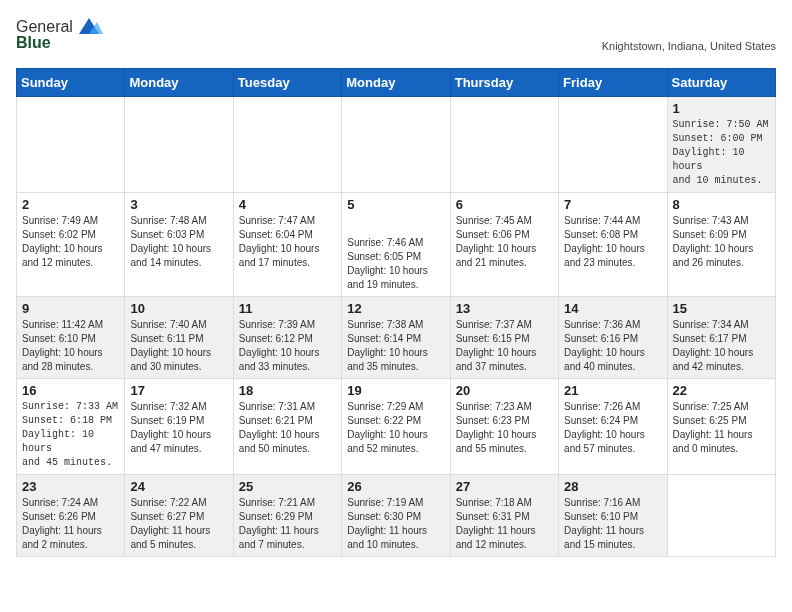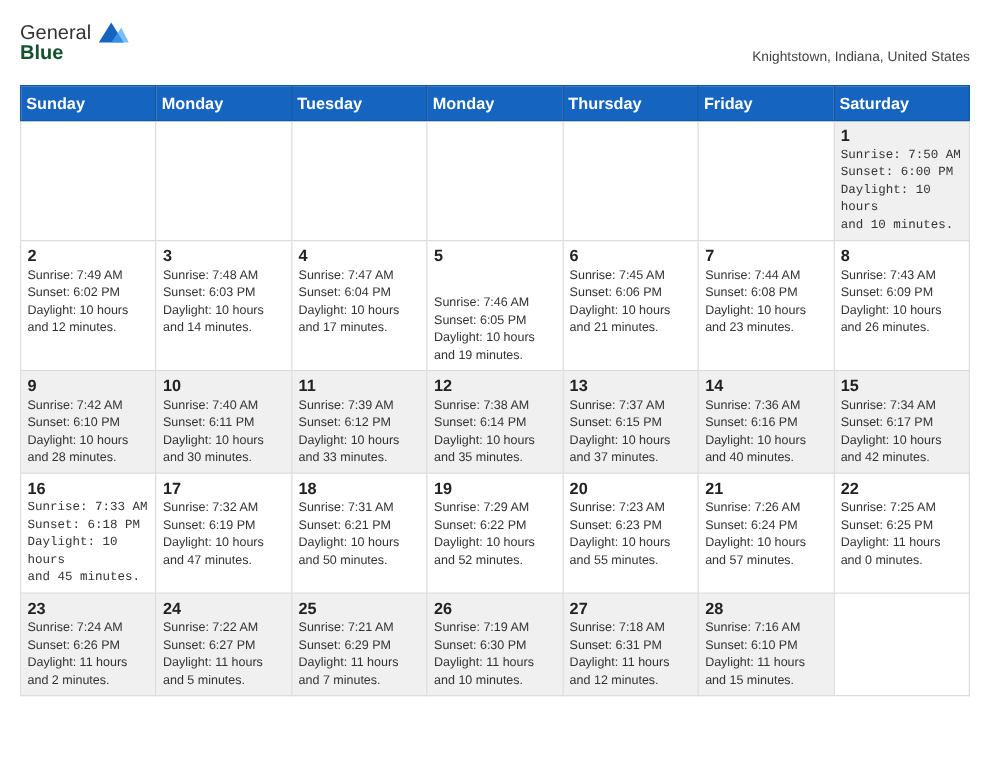--- a/index.html
+++ b/index.html
@@ -176,21 +176,21 @@
           <span class="day-num">8</span>
           <div class="day-info" style="white-space: pre-line;">Sunrise: 7:43 AM
 Sunset: 6:09 PM
 Daylight: 10 hours
 and 26 minutes.</div>
         </td>
       </tr>
       <tr>
         <td class="shaded">
           <span class="day-num">9</span>
-          <div class="day-info" style="white-space: pre-line;">Sunrise: 7:42 AM
+          <div class="day-info" style="white-space: pre-line;">Sunrise: 11:42 AM
 Sunset: 6:10 PM
 Daylight: 10 hours
 and 28 minutes.</div>
         </td>
         <td class="shaded">
           <span class="day-num">10</span>
           <div class="day-info" style="white-space: pre-line;">Sunrise: 7:40 AM
 Sunset: 6:11 PM
 Daylight: 10 hours
 and 30 minutes.</div>

